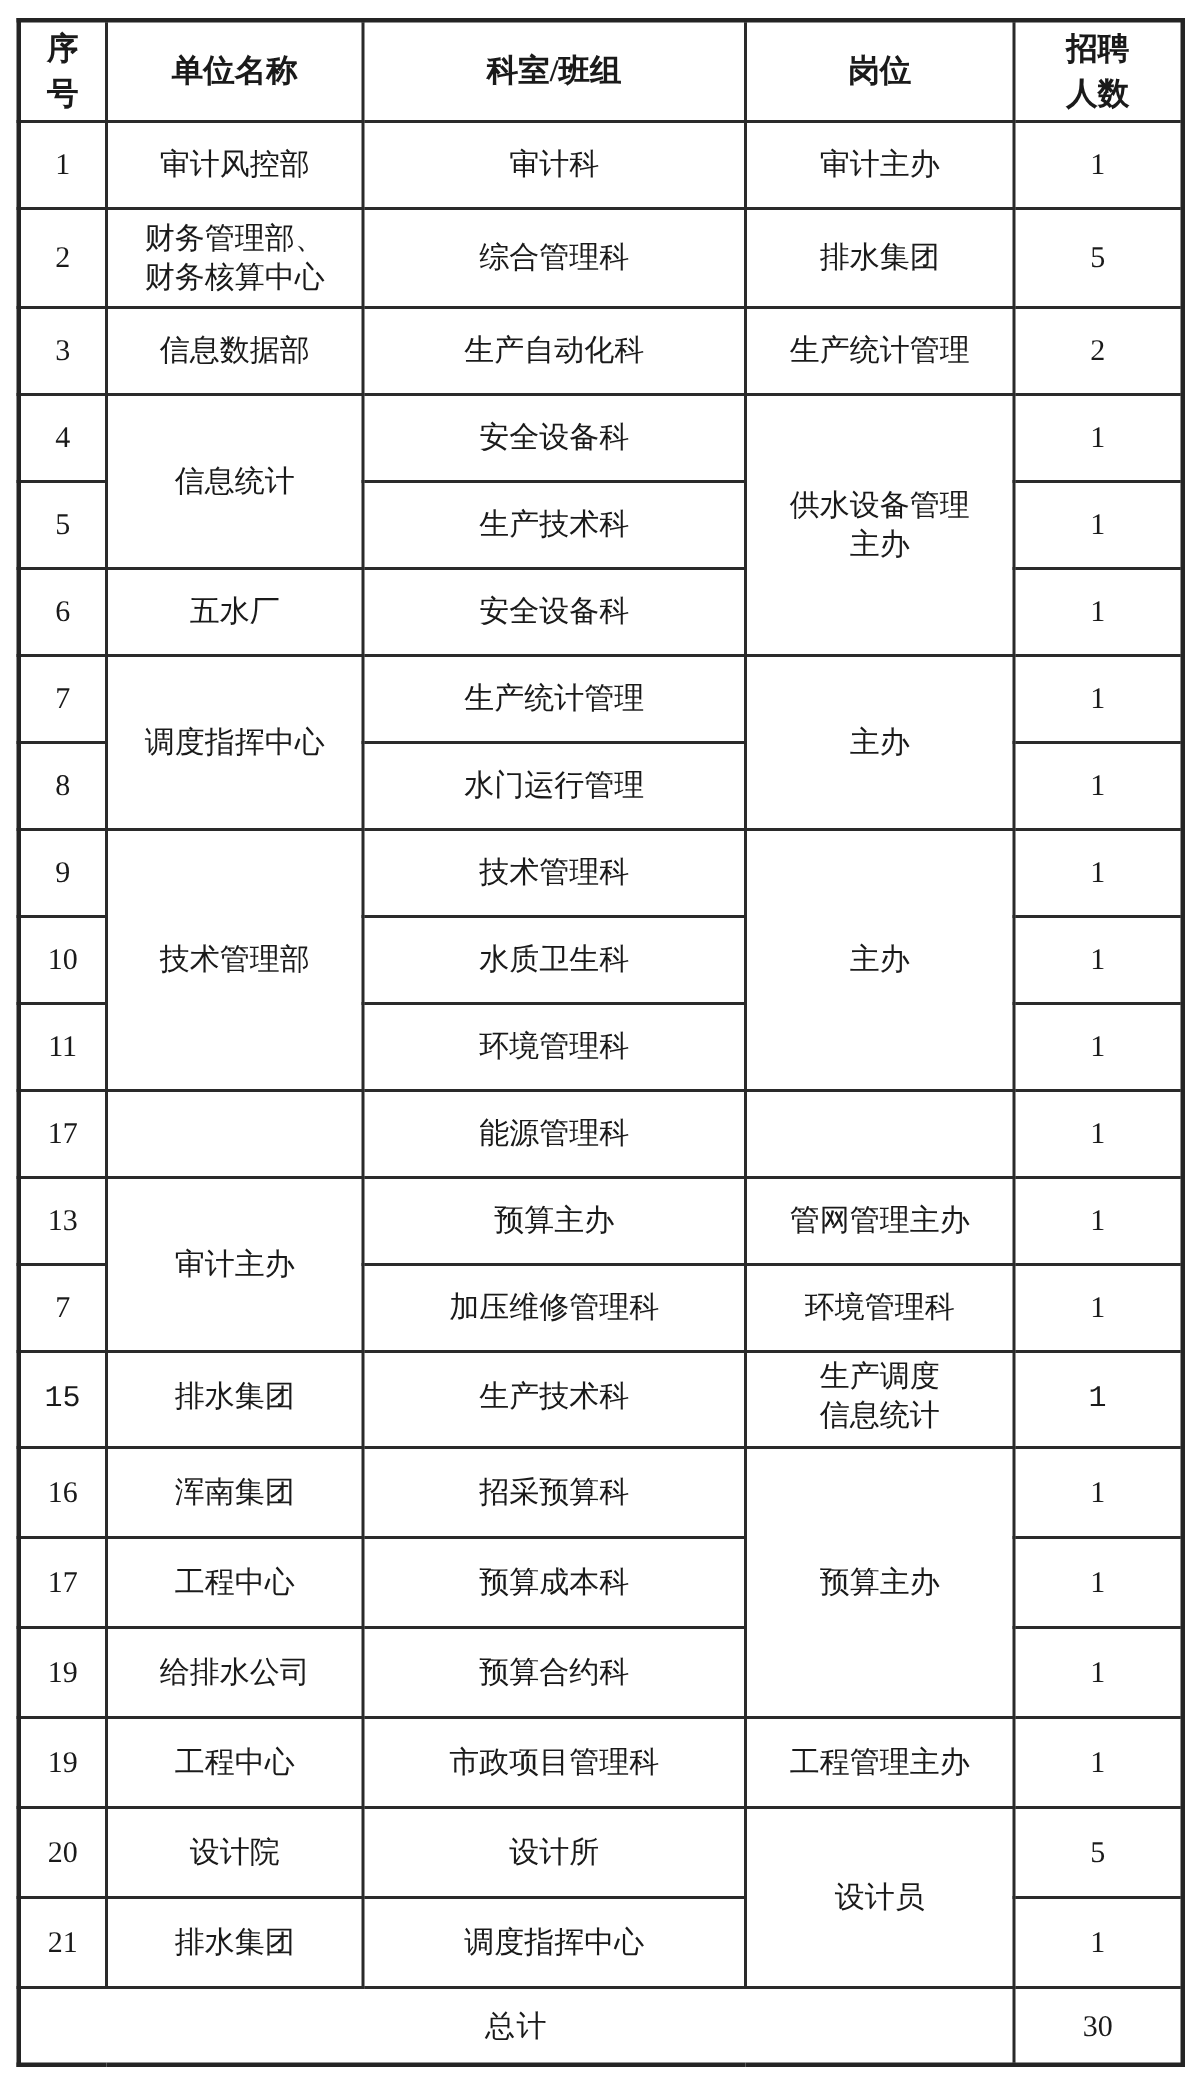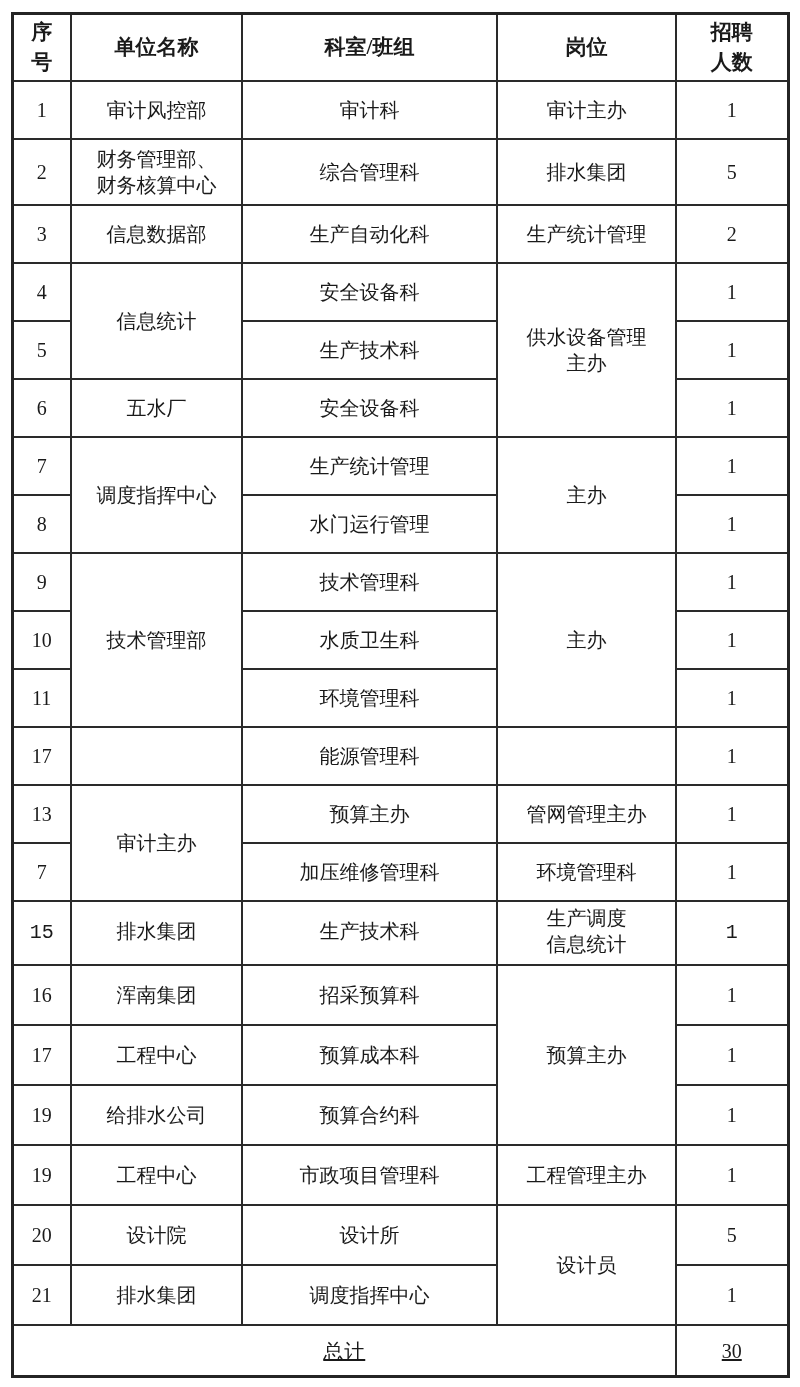--- a/index.html
+++ b/index.html
@@ -41,21 +41,21 @@
   table.recruit td {
     font-size: 20px;
     font-weight: 400;
     line-height: 1.3;
   }
   tr.hdr     { height: 65px; }
   tr.r       { height: 58px; }
   tr.r-tall  { height: 66px; }
   tr.r-mid   { height: 64px; font-family: Liberation Mono, monospace; }
   tr.r-big   { height: 60px; }
-  tr.ftr     { height: 52px; text-decoration: underline; }
+  tr.ftr     { height: 52px; }
   td.total-label { font-weight: 700; letter-spacing: 1px; }
 </style>
 </head>
 <body>
 
 <div class="page">
   <table class="recruit">
     <colgroup>
       <col style="width:59px">
       <col style="width:171px">

